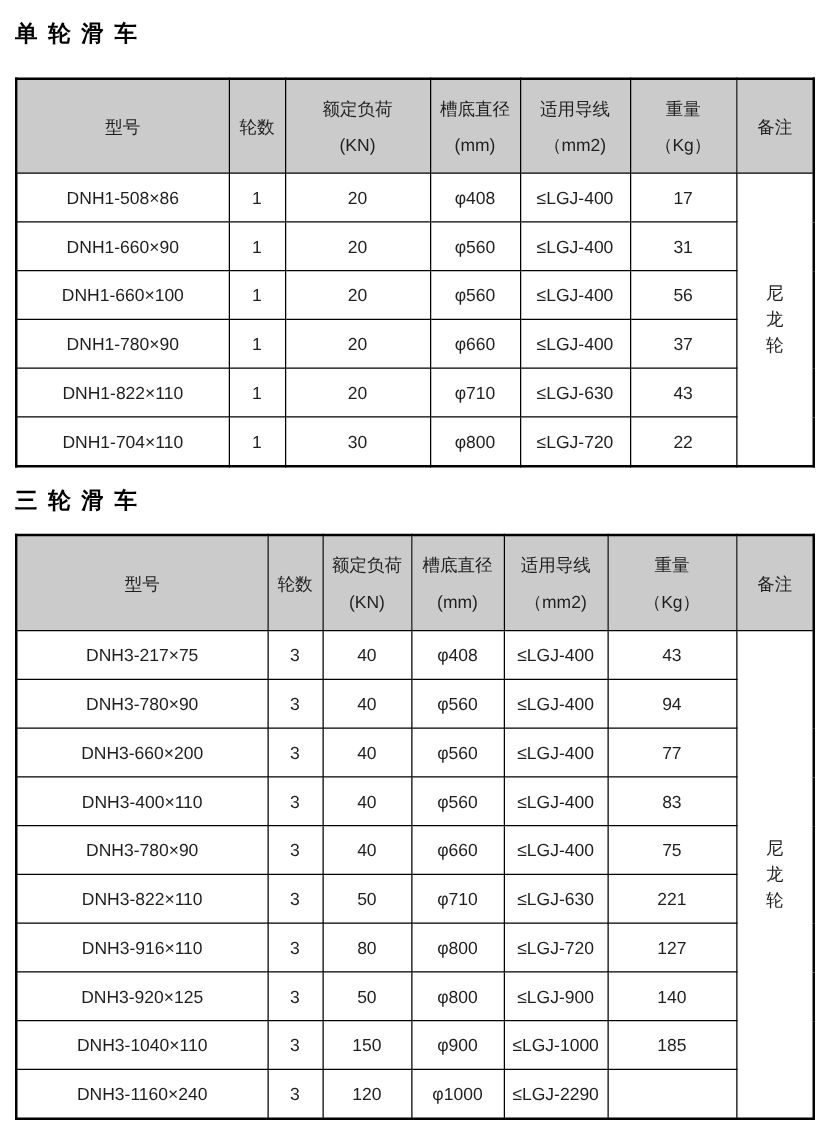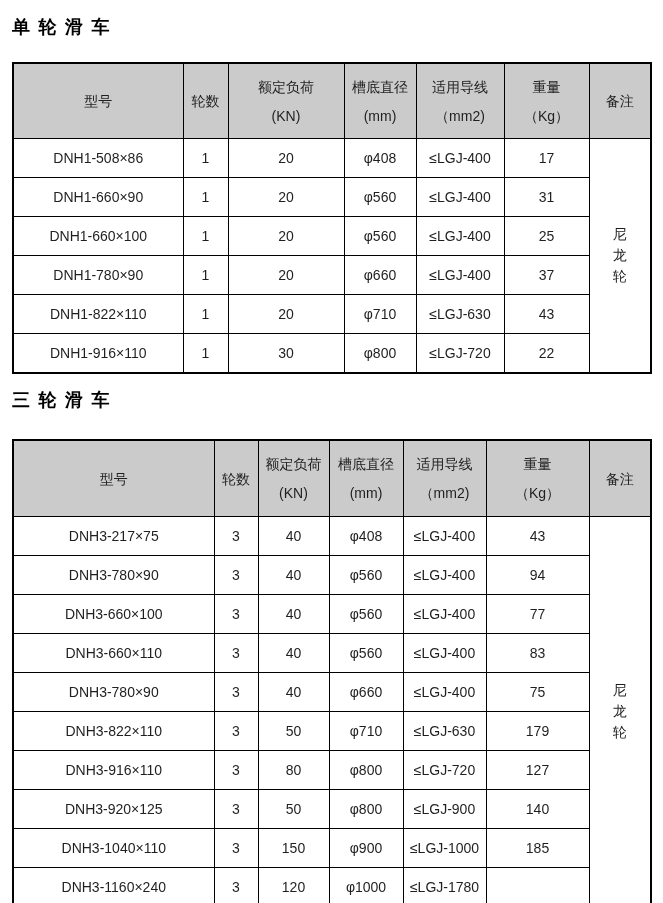--- a/index.html
+++ b/index.html
@@ -23,21 +23,21 @@
     text-align: left;
     font-family: Liberation Serif, serif;
     font-weight: bold;
     font-size: 18px;
     line-height: 34px;
     height: 34px;
     color: #000000;
     letter-spacing: 2px;
   }
   .doc-title.first { margin-bottom: 18px; }
-  .doc-title.second { margin-top: 9px; margin-bottom: 22px; }
+  .doc-title.second { margin-top: 9px; margin-bottom: 10px; }
 
   table.spec-table {
     border-collapse: collapse;
     table-layout: fixed;
     width: 640px;
     border: 2px solid #000000;
   }
   table.spec-table th,
   table.spec-table td {
     border: 1px solid #000000;
@@ -152,40 +152,40 @@
           <td>φ560</td>
           <td>≤LGJ-400</td>
           <td>31</td>
         </tr>
         <tr>
           <td>DNH1-660×100</td>
           <td>1</td>
           <td>20</td>
           <td>φ560</td>
           <td>≤LGJ-400</td>
-          <td>25</td>
+          <td>56</td>
         </tr>
         <tr>
           <td>DNH1-780×90</td>
           <td>1</td>
           <td>20</td>
           <td>φ660</td>
           <td>≤LGJ-400</td>
           <td>37</td>
         </tr>
         <tr>
           <td>DNH1-822×110</td>
           <td>1</td>
           <td>20</td>
           <td>φ710</td>
           <td>≤LGJ-630</td>
           <td>43</td>
         </tr>
         <tr>
-          <td>DNH1-916×110</td>
+          <td>DNH1-704×110</td>
           <td>1</td>
           <td>30</td>
           <td>φ800</td>
           <td>≤LGJ-720</td>
           <td>22</td>
         </tr>
       </tbody>
   </table>
 
   <div class="doc-title second">三 轮 滑 车</div>
@@ -261,50 +261,50 @@
         </tr>
         <tr>
           <td>DNH3-780×90</td>
           <td>3</td>
           <td>40</td>
           <td>φ560</td>
           <td>≤LGJ-400</td>
           <td>94</td>
         </tr>
         <tr>
-          <td>DNH3-660×100</td>
+          <td>DNH3-660×200</td>
           <td>3</td>
           <td>40</td>
           <td>φ560</td>
           <td>≤LGJ-400</td>
           <td>77</td>
         </tr>
         <tr>
-          <td>DNH3-660×110</td>
+          <td>DNH3-400×110</td>
           <td>3</td>
           <td>40</td>
           <td>φ560</td>
           <td>≤LGJ-400</td>
           <td>83</td>
         </tr>
         <tr>
           <td>DNH3-780×90</td>
           <td>3</td>
           <td>40</td>
           <td>φ660</td>
           <td>≤LGJ-400</td>
           <td>75</td>
         </tr>
         <tr>
           <td>DNH3-822×110</td>
           <td>3</td>
           <td>50</td>
           <td>φ710</td>
           <td>≤LGJ-630</td>
-          <td>179</td>
+          <td>221</td>
         </tr>
         <tr>
           <td>DNH3-916×110</td>
           <td>3</td>
           <td>80</td>
           <td>φ800</td>
           <td>≤LGJ-720</td>
           <td>127</td>
         </tr>
         <tr>
@@ -321,19 +321,19 @@
           <td>150</td>
           <td>φ900</td>
           <td>≤LGJ-1000</td>
           <td>185</td>
         </tr>
         <tr>
           <td>DNH3-1160×240</td>
           <td>3</td>
           <td>120</td>
           <td>φ1000</td>
-          <td>≤LGJ-1780</td>
+          <td>≤LGJ-2290</td>
           <td></td>
         </tr>
       </tbody>
   </table>
 
 </div>
 
 </body></html>

